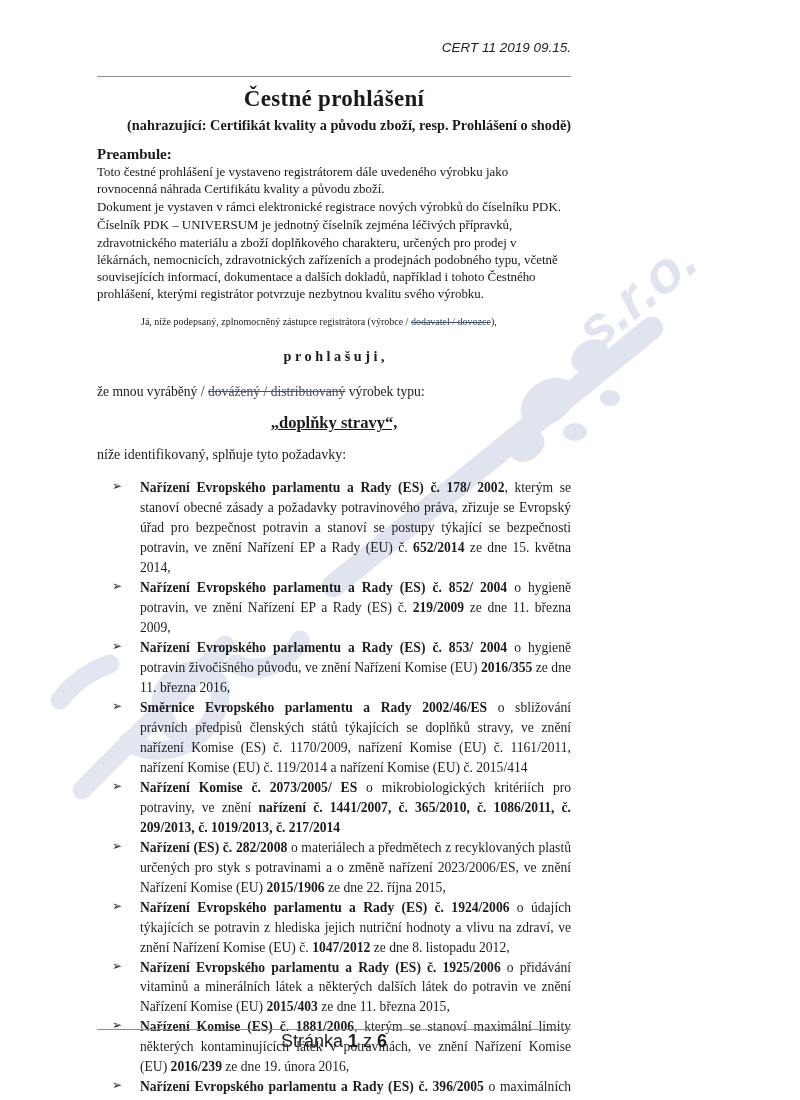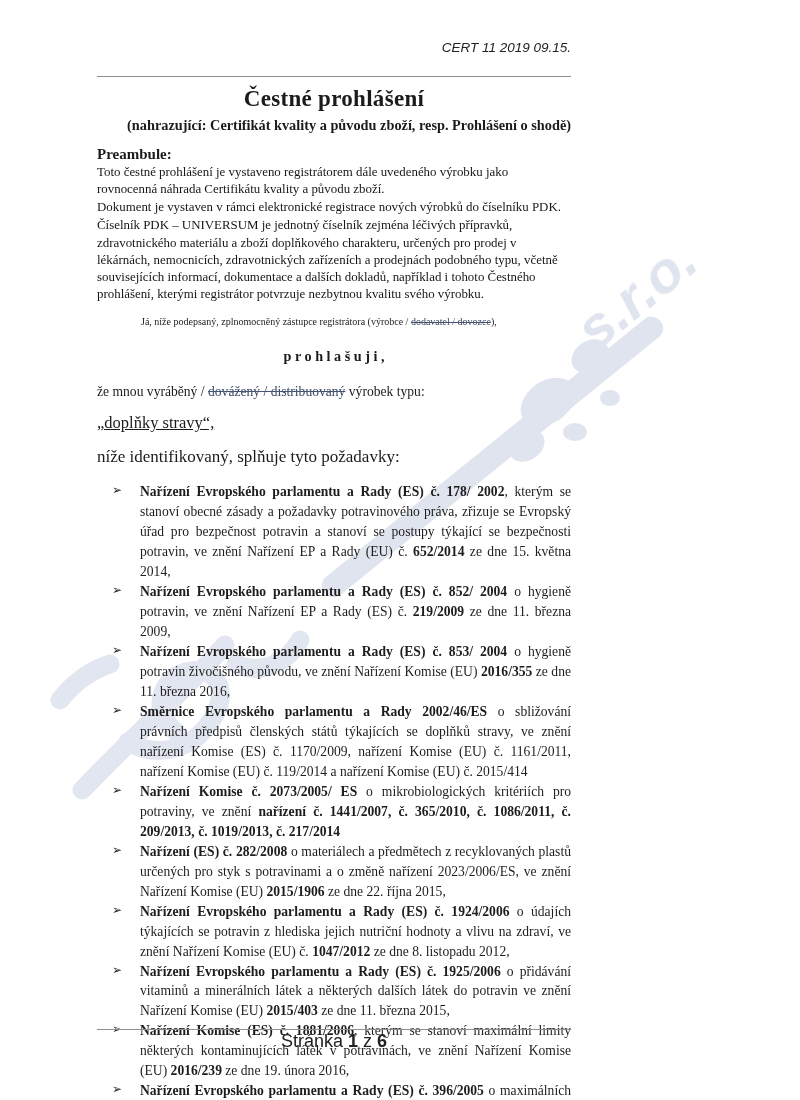--- a/index.html
+++ b/index.html
@@ -23,23 +23,23 @@
 
   .preamble-heading { font-weight:bold; font-size:15px; margin-top:12px; }
   .preamble-p { font-weight:normal; font-size:12.9px; line-height:1.33; margin-top:1px;
                 color:#161616; }
 
   .decl-intro { font-size:10px; margin-top:13px; text-indent:44px; }
   .strike { text-decoration:line-through; color:#3d4a66;
             text-decoration-color:#46546f; }
   .verb-line { text-align:center; font-weight:bold; font-size:14.2px; margin-top:21px; }
   .decl-line2 { font-size:13.6px; margin-top:19px; }
-  .product-type { font-weight:normal; font-size:16.5px;
+  .product-type { text-align:center; font-weight:bold; font-size:16.5px;
                   text-decoration:underline; margin-top:13px; }
-  .decl-line3 { font-size:17px; margin-top:14px; }
+  .decl-line3 { font-size:14px; margin-top:14px; }
 
   .requirements { list-style:none; margin-top:15px; }
   .requirements li { position:relative; padding-left:43px; text-align:justify;
                      font-size:13.6px; line-height:1.47; color:#1d1d1d; }
   .requirements .marker { position:absolute; left:15px; top:0; font-size:12px;
                           color:#1d1d1d; }
   .requirements .b { font-weight:bold; }
 
   .footer { position:absolute; left:97px; right:90px; bottom:48px;
             border-top:1.4px solid #8f8f8f; padding-top:1px; text-align:center;

